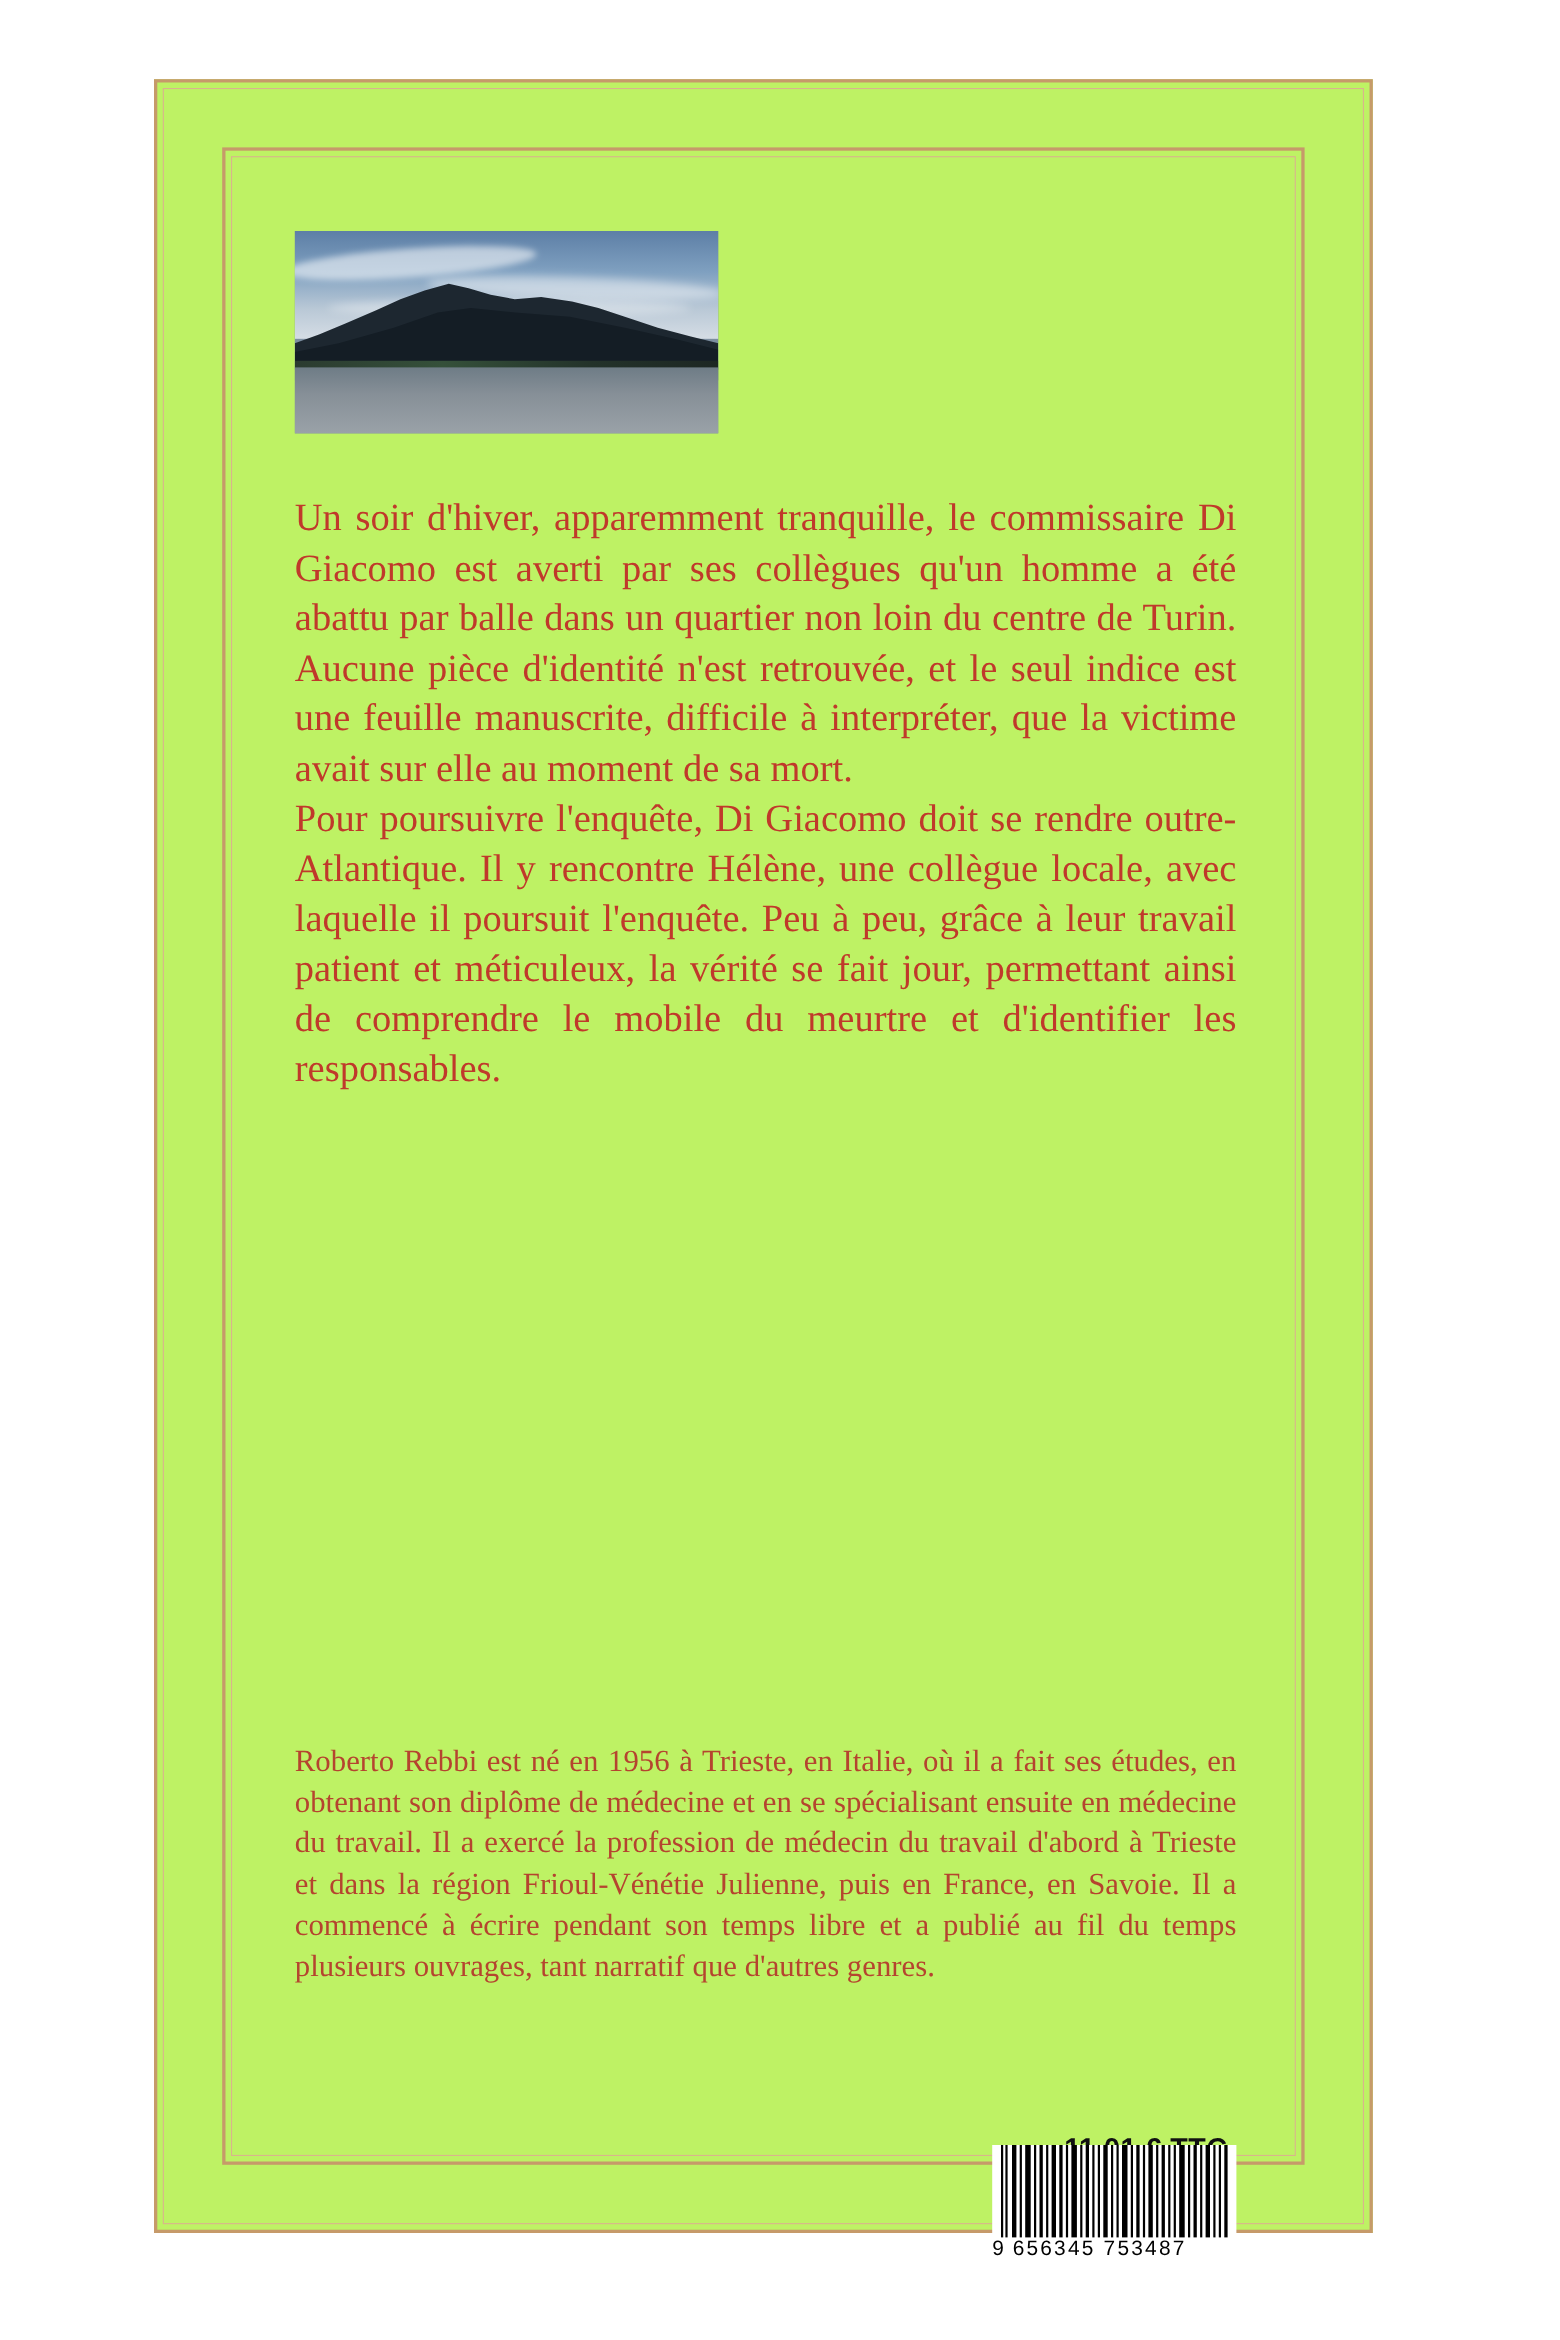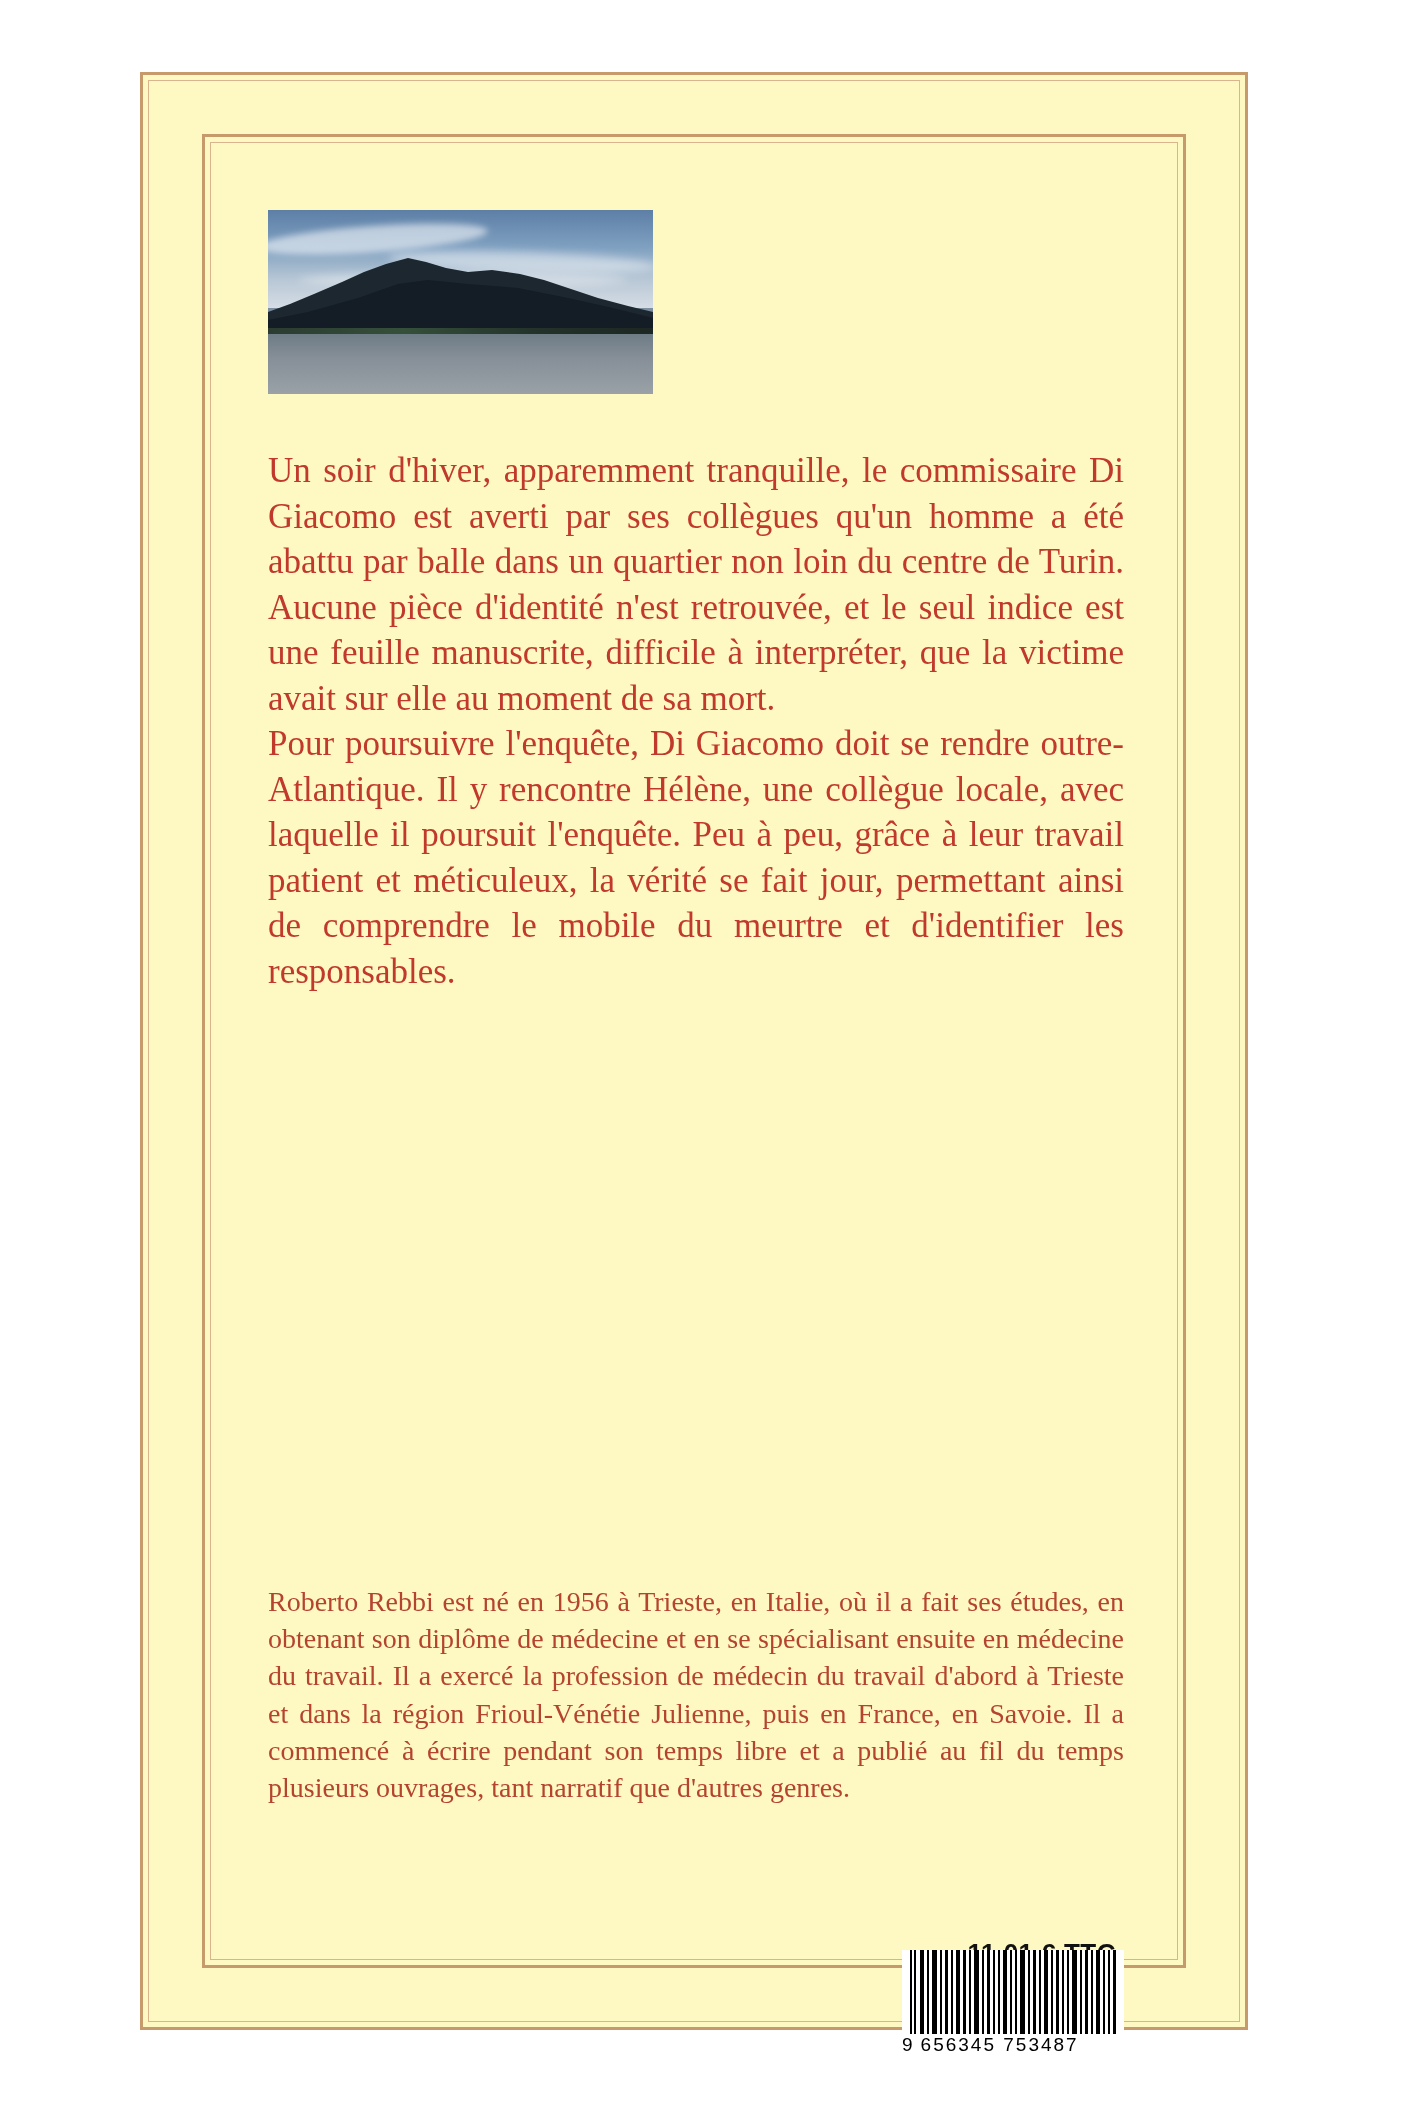--- a/index.html
+++ b/index.html
@@ -15,21 +15,21 @@
     overflow: hidden;
   }
 
   
   .cover {
     position: absolute;
     left: 140px;
     top: 72px;
     width: 1108px;
     height: 1958px;
-    background: #fef9c3;
+    background: #bef264;
   }
 
   
   .frame-outer {
     position: absolute;
     left: 0;
     top: 0;
     right: 0;
     bottom: 0;
     border: 3px solid #c69a6a;

